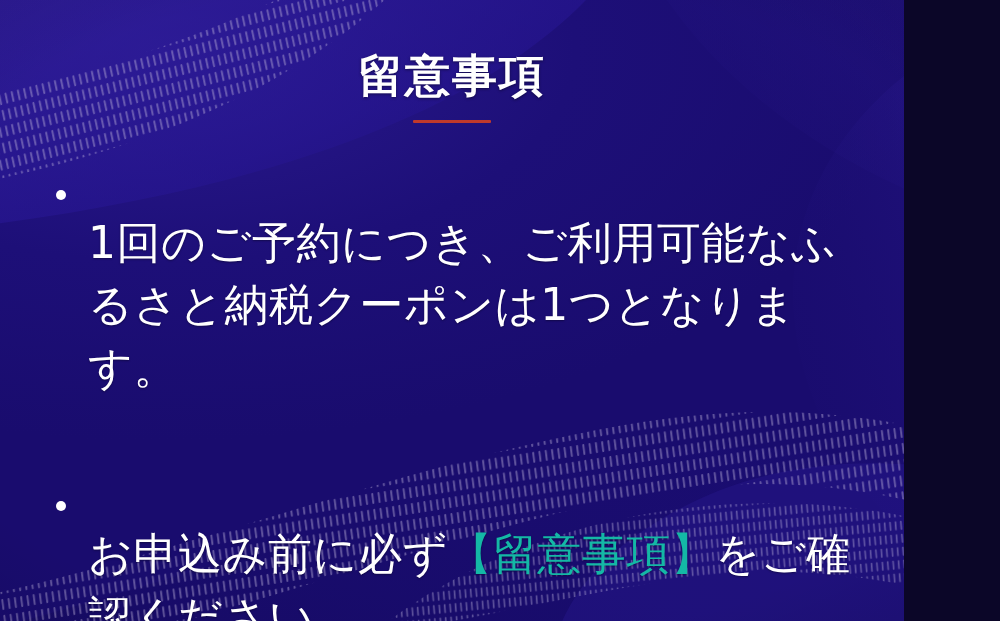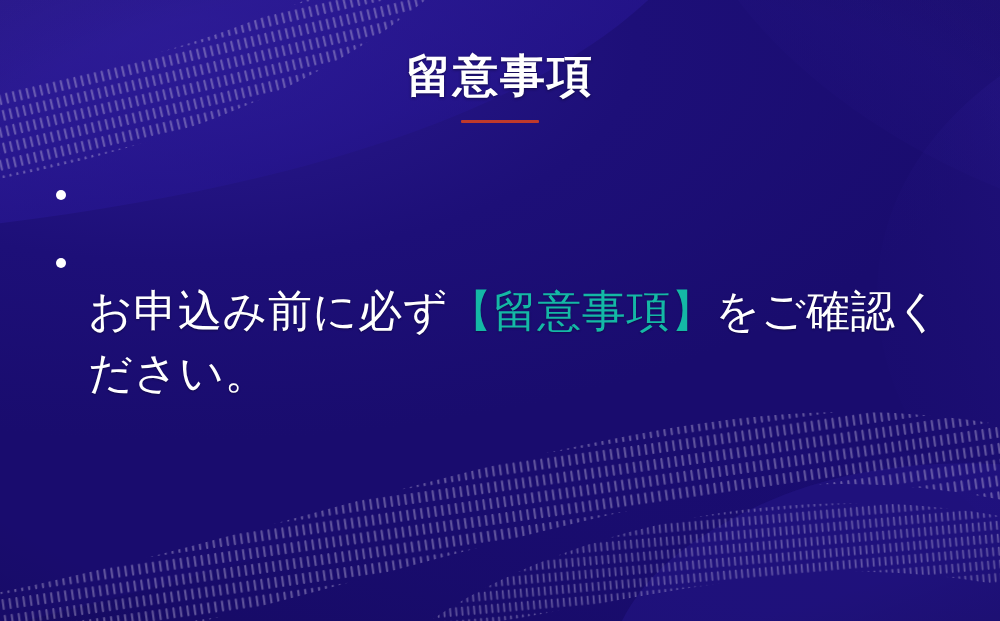--- a/index.html
+++ b/index.html
@@ -10,21 +10,21 @@
   }
   body {
     width: 1000px;
     height: 621px;
     overflow: hidden;
     font-family: "DejaVu Sans", "Liberation Sans", sans-serif;
   }
 
   .banner {
     position: relative;
-    width: 1000px;
+    width: 904px;
     height: 621px;
     overflow: hidden;
     background: #190c6e;
     isolation: isolate;
   }
 
   
   .bg-layer {
     position: absolute;
     inset: 0;
@@ -218,20 +218,21 @@
 
     <div class="title-block">
       <h1 class="title">留意事項</h1>
       <hr class="title-rule">
     </div>
 
     <ul class="notes">
 
       <li class="note-item">
         <span class="note-bullet"></span>
+        <p class="note-text"><span>1回のご予約につき、ご利用可能なふるさと納税クーポンは1つとなります。</span><span class="hl"></span><span></span></p>
       </li>
 
       <li class="note-item">
         <span class="note-bullet"></span>
         <p class="note-text"><span>お申込み前に必ず</span><span class="hl">【留意事項】</span><span>をご確認ください。</span></p>
       </li>
 
     </ul>
   </div>
 </div>

